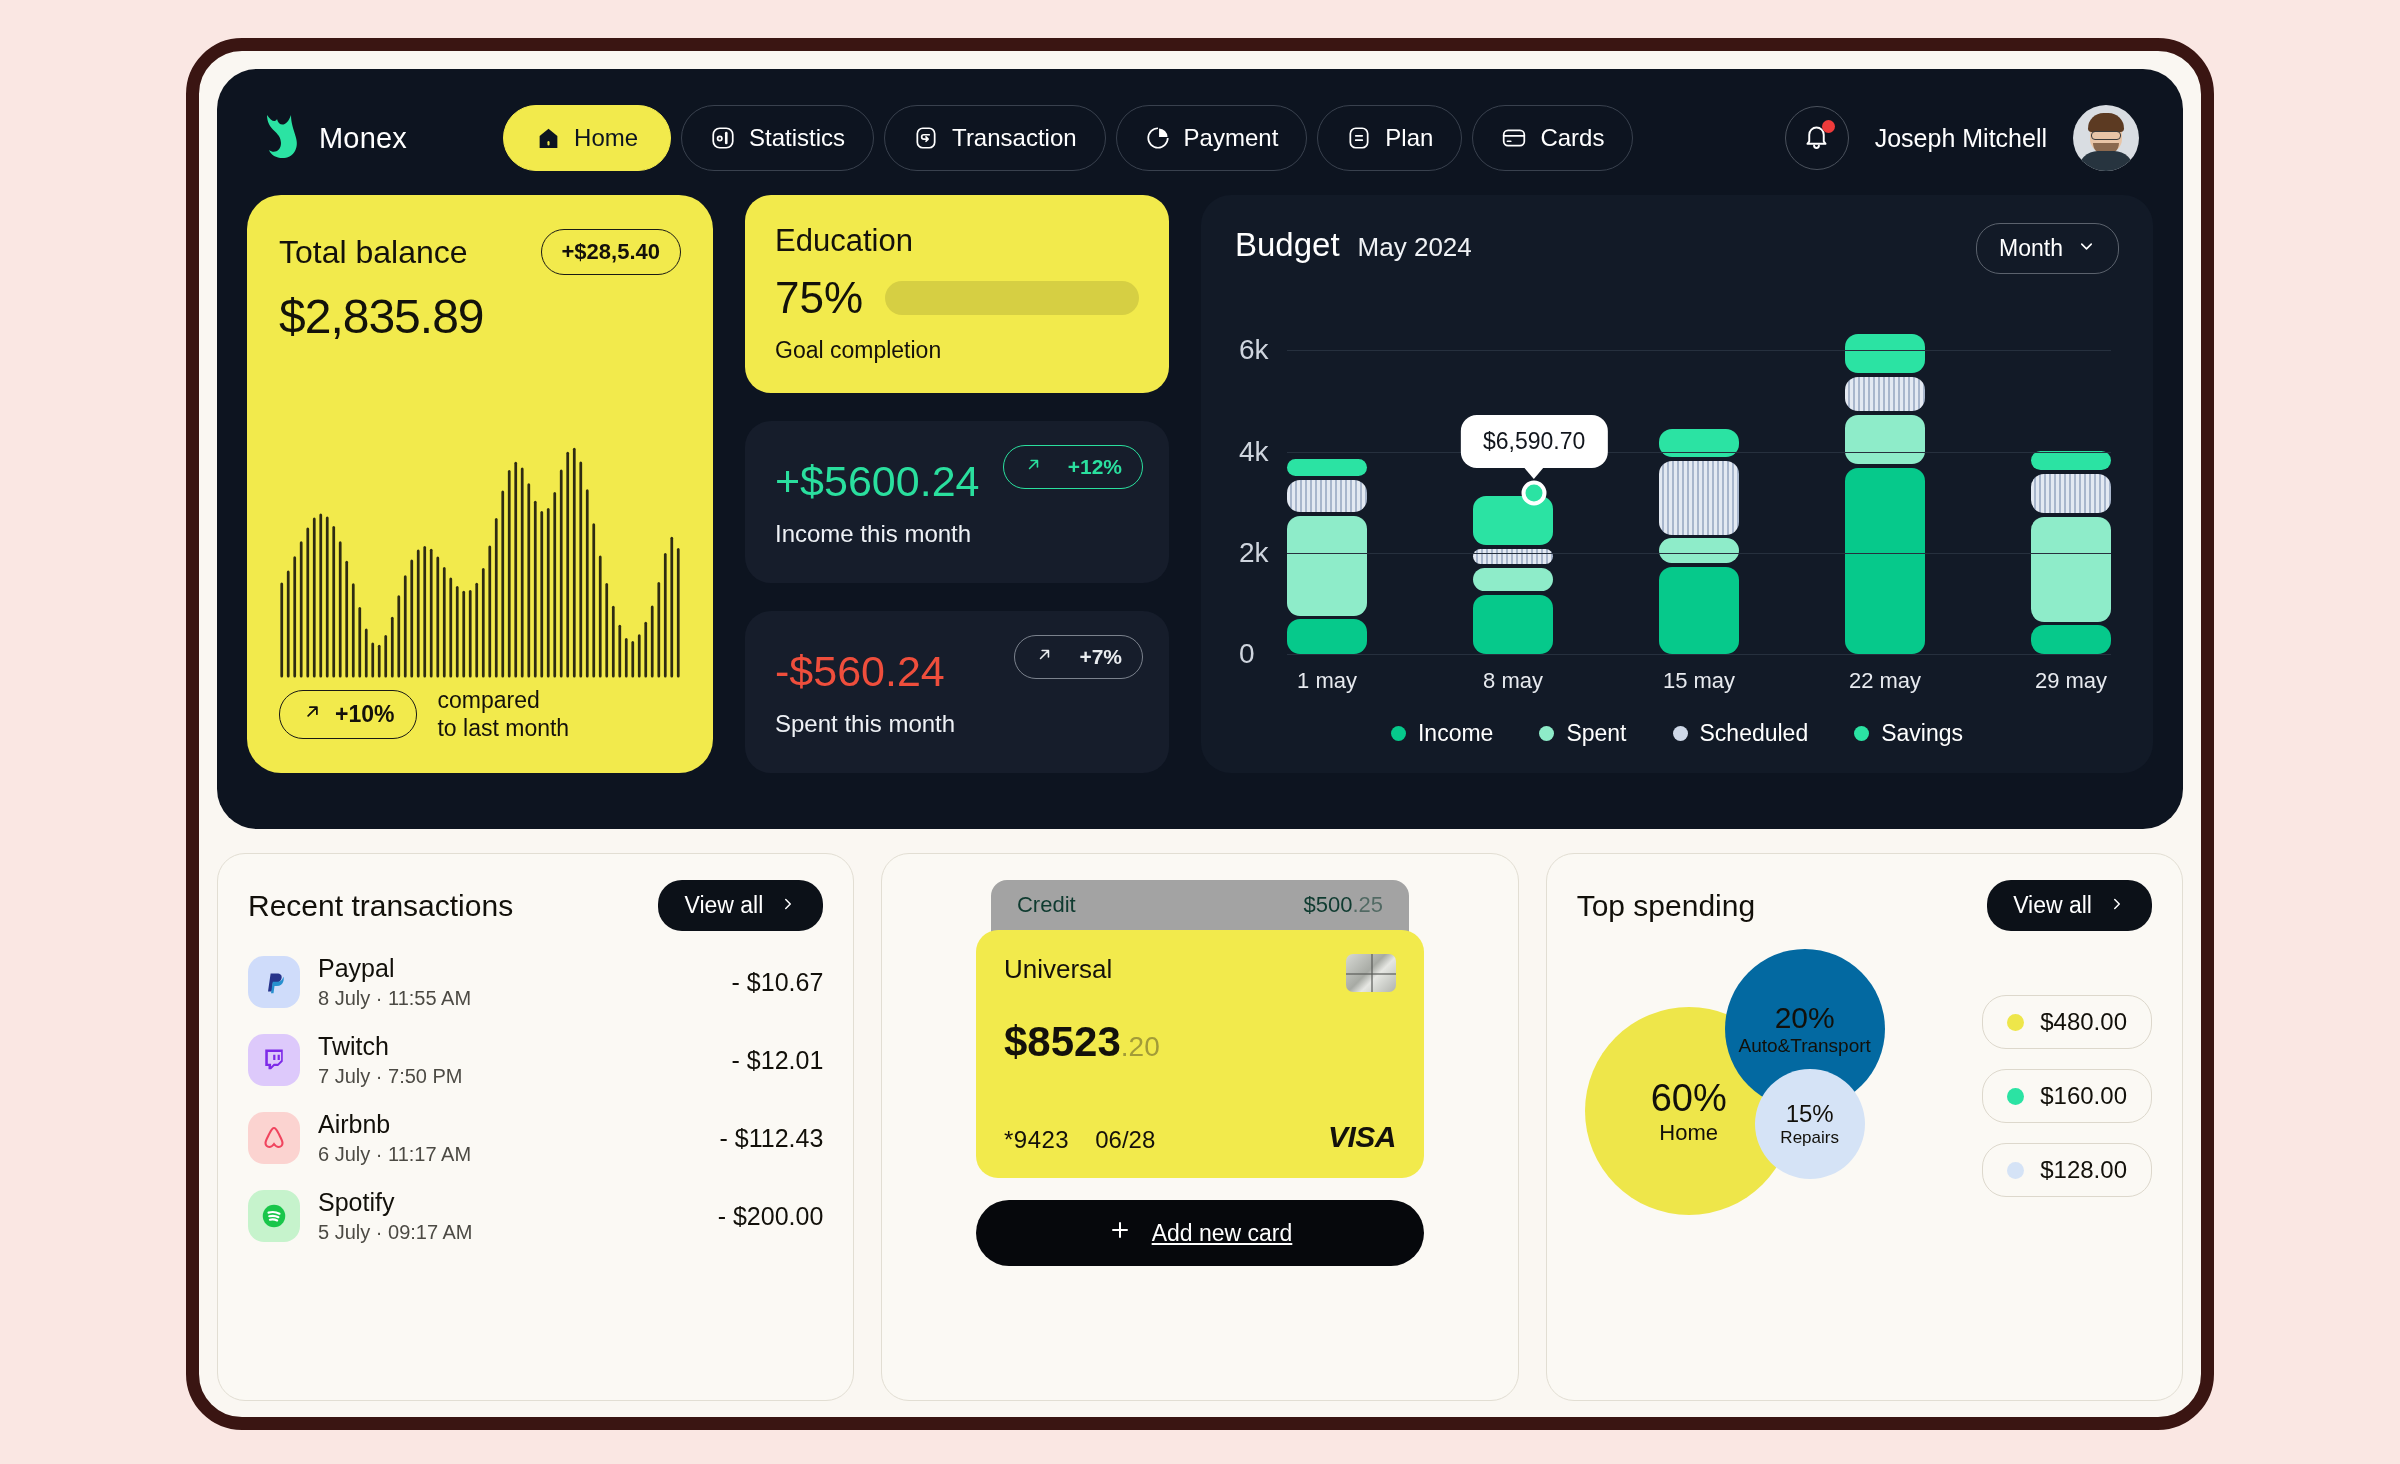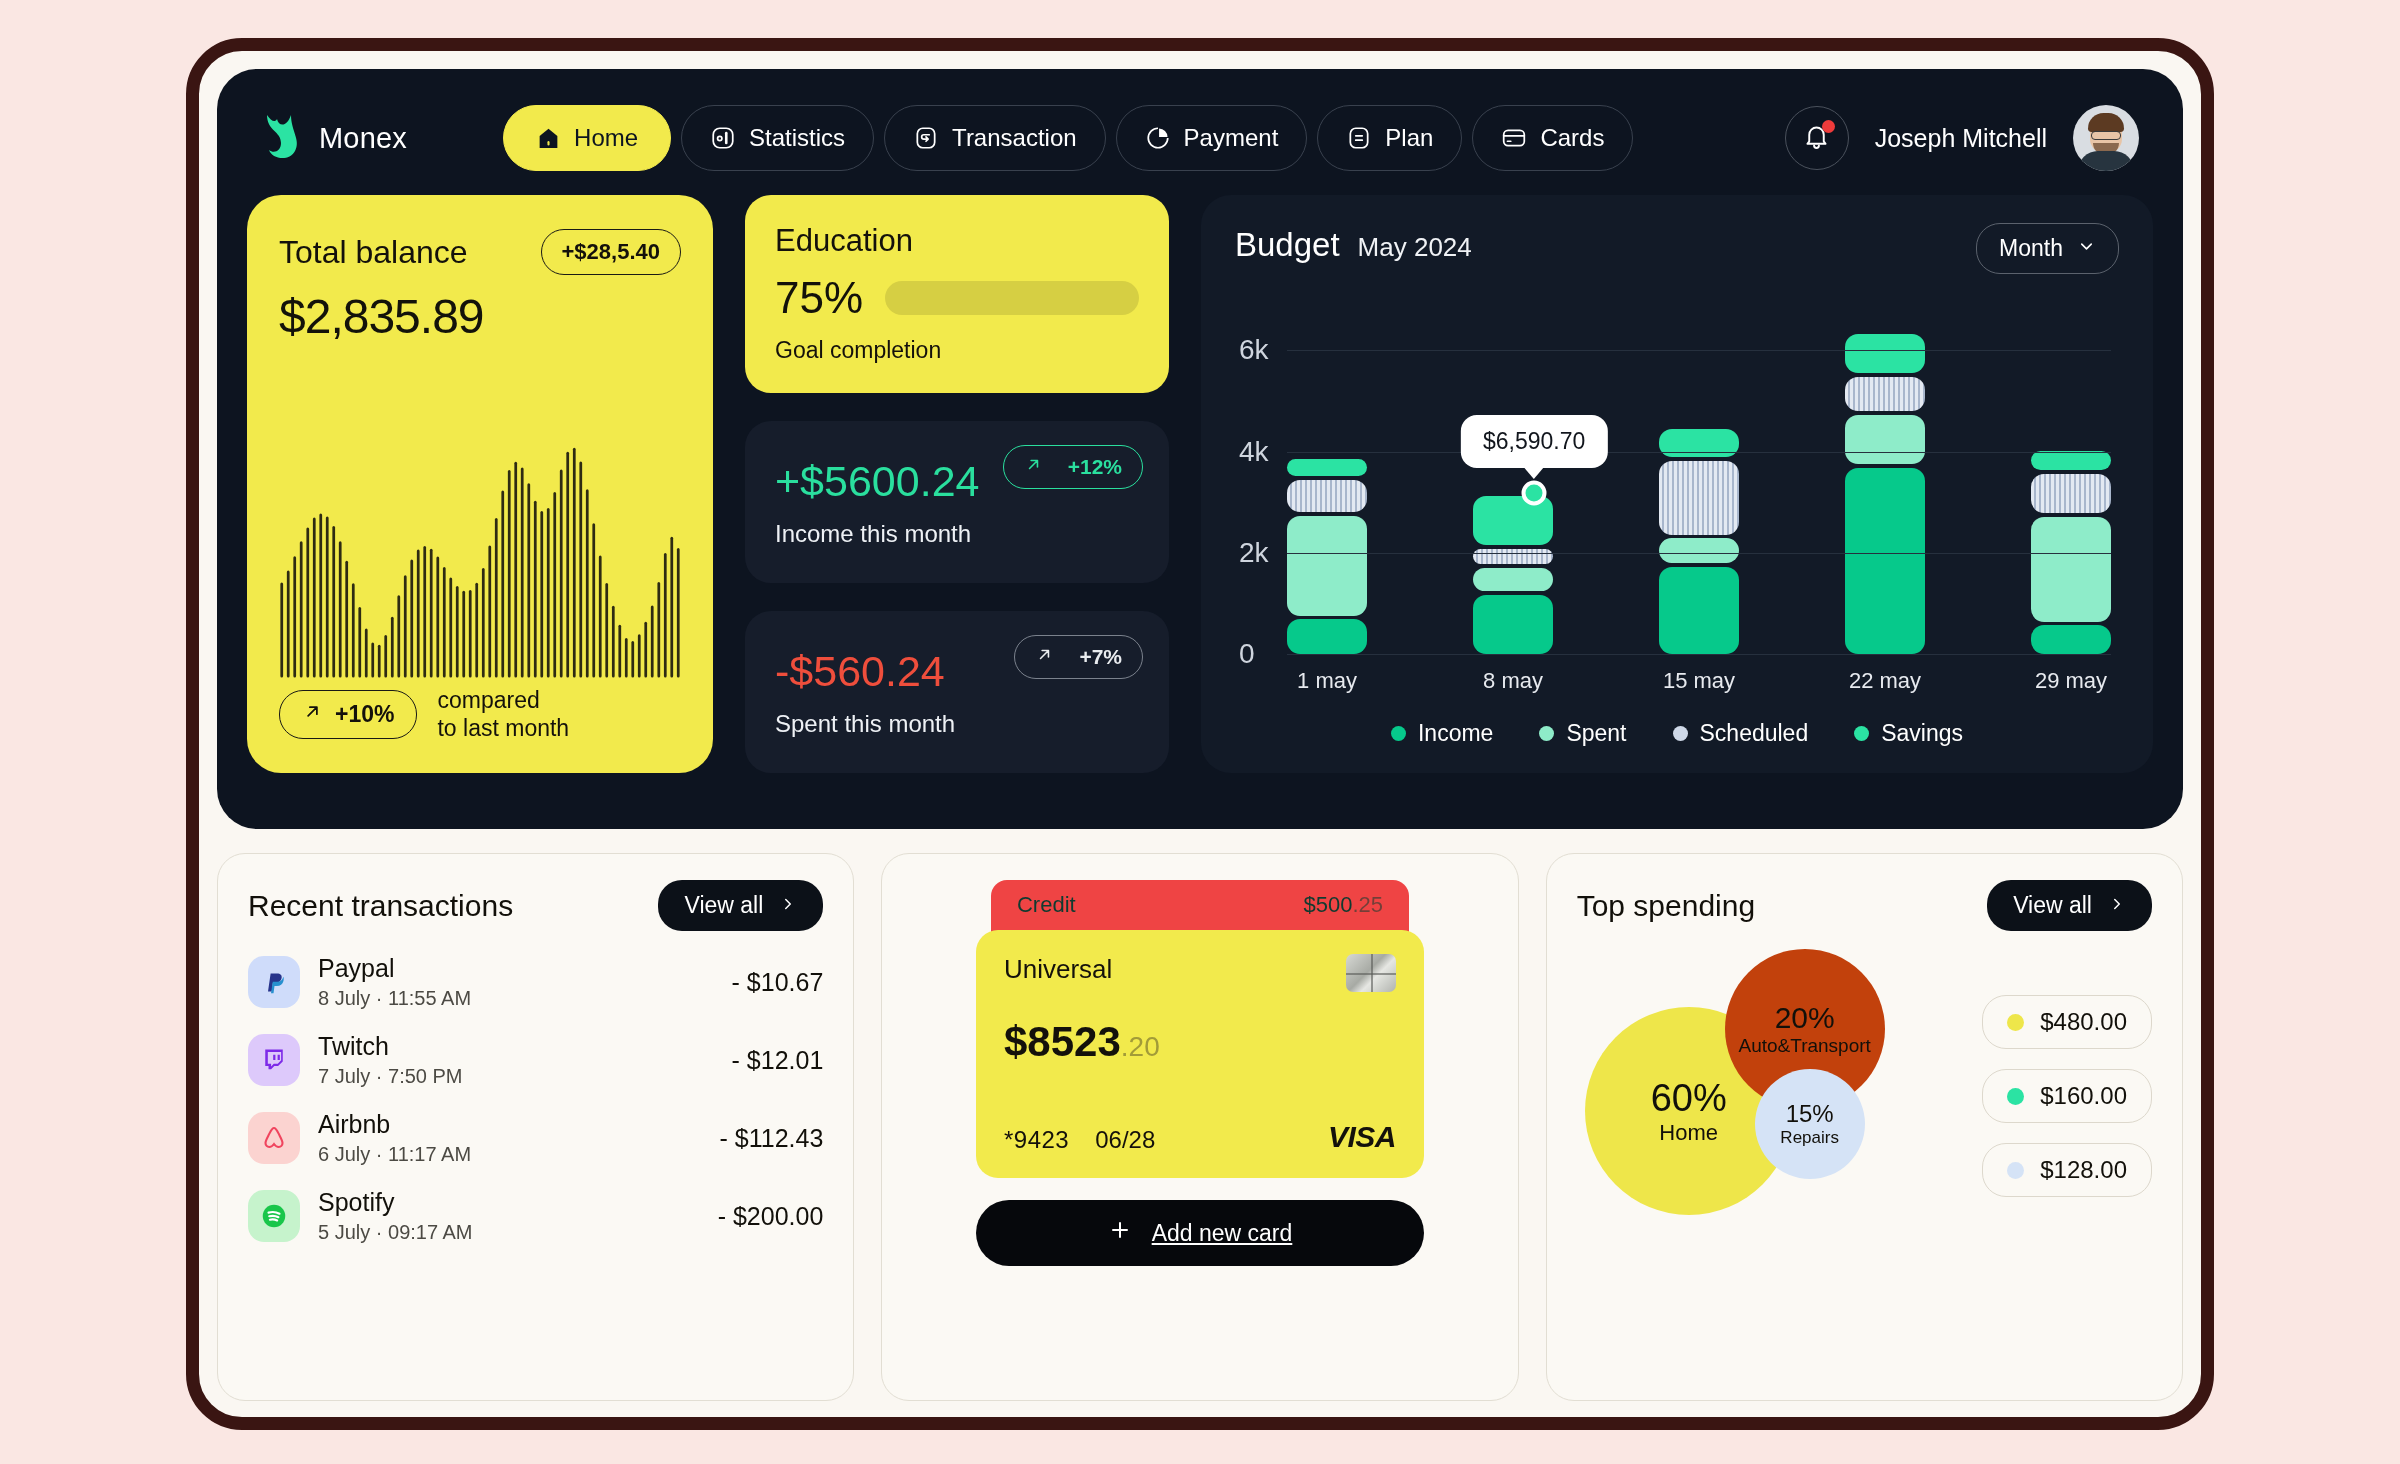--- a/index.html
+++ b/index.html
@@ -221,21 +221,21 @@
   }
   .tx-mid { margin-left: 18px; }
   .tx-name { font-size: 25px; color: #12100a; }
   .tx-time { font-size: 20px; color: #4c4a44; margin-top: 4px; }
   .tx-amt { margin-left: auto; font-size: 25px; color: #12100a; }
 
   
   .card-panel { position: relative; display:flex; flex-direction:column; align-items:center; }
   .credit-strip {
     width: 418px; height: 66px; border-radius: 16px 16px 0 0;
-    background: #ef4444; display: flex; align-items: center;
+    background: #a3a3a3; display: flex; align-items: center;
     justify-content: space-between; padding: 0 26px 16px;
     font-size: 22px; color: #0f3b30; position: relative; z-index: 1;
   }
   .credit-strip .amt { color: #0f3b30; }
   .credit-strip .amt .cents { opacity: .55; }
   .visa-card {
     width: 448px; height: 248px; border-radius: 22px; background: #f2ea4c;
     margin-top: -16px; padding: 24px 28px; position: relative; z-index: 2;
     display: flex; flex-direction: column;
   }
@@ -707,21 +707,21 @@
                 <path d="m9 6 6 6-6 6"></path>
               </svg>
           </span>
         </span>
       </div>
       <div class="spend-body">
         <div class="bubble" id="bub0" style="width: 208px; height: 208px; left: 8px; top: 66px; background: rgb(238, 230, 74);">
           <span class="bub-pct" style="font-size:38px">60%</span>
           <span class="bub-label" style="font-size:22px">Home</span>
         </div>
-        <div class="bubble" id="bub1" style="width: 160px; height: 160px; left: 148px; top: 8px; background: #c2410c;">
+        <div class="bubble" id="bub1" style="width: 160px; height: 160px; left: 148px; top: 8px; background: #0369a1;">
           <span class="bub-pct" style="font-size:30px">20%</span>
           <span class="bub-label" style="font-size:19px">Auto&amp;Transport</span>
         </div>
         <div class="bubble" id="bub2" style="width: 110px; height: 110px; left: 178px; top: 128px; background: rgb(213, 227, 246);">
           <span class="bub-pct" style="font-size:24px">15%</span>
           <span class="bub-label" style="font-size:17px">Repairs</span>
         </div>
         <div class="amt-list" id="amtlist">
             <div class="amt-pill">
               <span class="amt-dot" style="background:#eee64a"></span>

